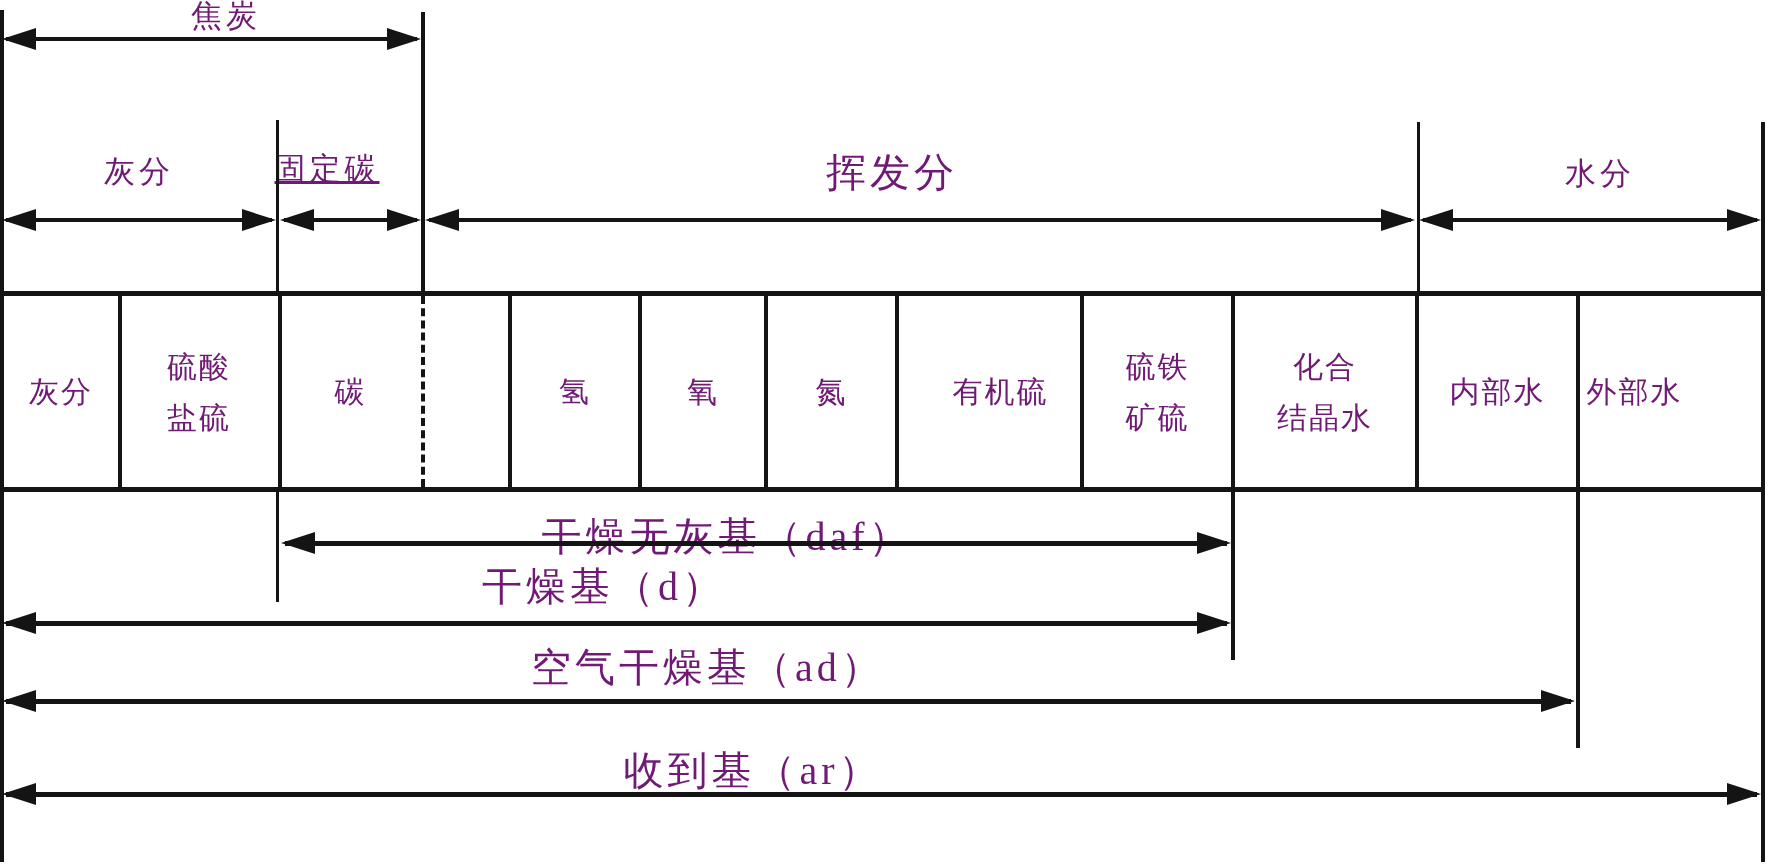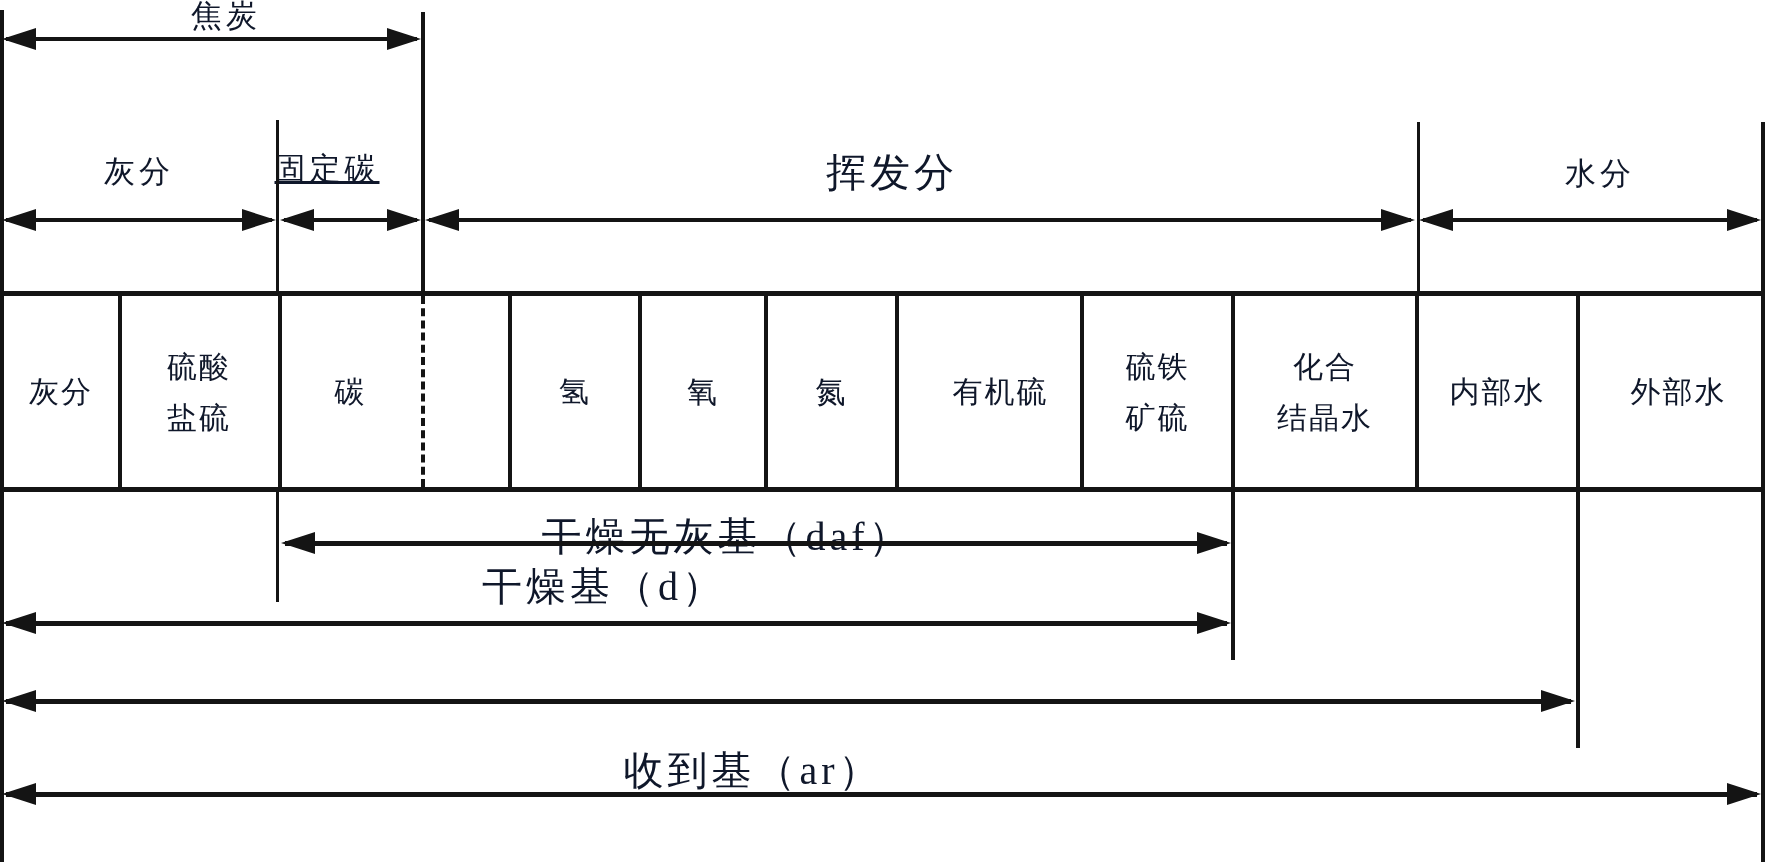--- a/index.html
+++ b/index.html
@@ -1,18 +1,18 @@
 <!DOCTYPE html>
 <html><head>
 <meta charset="utf-8">
 <style>
   html,body{margin:0;padding:0;background:#ffffff;}
   .canvas{
     position:relative;width:1769px;height:867px;background:#ffffff;
-    color:#0f172a;font-family:"Liberation Serif","DejaVu Serif",serif;
+    color:#701a75;font-family:"Liberation Serif","DejaVu Serif",serif;
     overflow:hidden;
   }
   
   .lbl{position:absolute;transform:translate(-50%,-50%);white-space:nowrap;
        font-size:31px;letter-spacing:4px;}
   .lbl.big{font-size:40px;}
   
   .arrow{position:absolute;height:0;}
   .arrow .shaft{position:absolute;left:4px;right:4px;top:-2px;height:0;
                 border-top:4px solid #141414;}
@@ -101,29 +101,30 @@
     <div class="cell" style="left:280px;width:141px;">碳</div>
     <div class="cell" style="left:512px;width:126px;">氢</div>
     <div class="cell" style="left:642px;width:122px;">氧</div>
     <div class="cell" style="left:768px;width:127px;">氮</div>
     <div class="cell" style="left:899px;width:203px;">有机硫</div>
     <div class="cell" style="left:1084px;width:147px;">硫铁
 矿硫</div>
     <div class="cell" style="left:1235px;width:180px;">化合
 结晶水</div>
     <div class="cell" style="left:1419px;width:157px;">内部水</div>
-    <div class="cell" style="left:1588px;width:181px;">外部水</div>
+    <div class="cell" style="left:1544px;width:181px;">外部水</div>
   </div>
 
   <div class="vline thin" style="left:276px;top:489px;height:113px;"></div>
   <div class="vline" style="left:1231px;top:489px;height:171px;"></div>
   <div class="vline" style="left:1576px;top:489px;height:259px;"></div>
 
   <div class="lbl big" style="left:727px;top:536px;">干燥无灰基（daf）</div>
   <div class="lbl big" style="left:604px;top:586px;">干燥基（d）</div>
+  <div class="lbl big" style="left:708px;top:667px;">空气干燥基（ad）</div>
   <div class="lbl big" style="left:753px;top:762px;margin-top:8px;">收到基（ar）</div>
 
   <div class="arrow thick" style="left:281px;width:950px;top:543px;">
     <i class="shaft"></i>
     <i class="hl"></i>
     <i class="hr"></i>
   </div>
   <div class="arrow thick" style="left:2px;width:1229px;top:623px;">
     <i class="shaft"></i>
     <i class="hl"></i>

